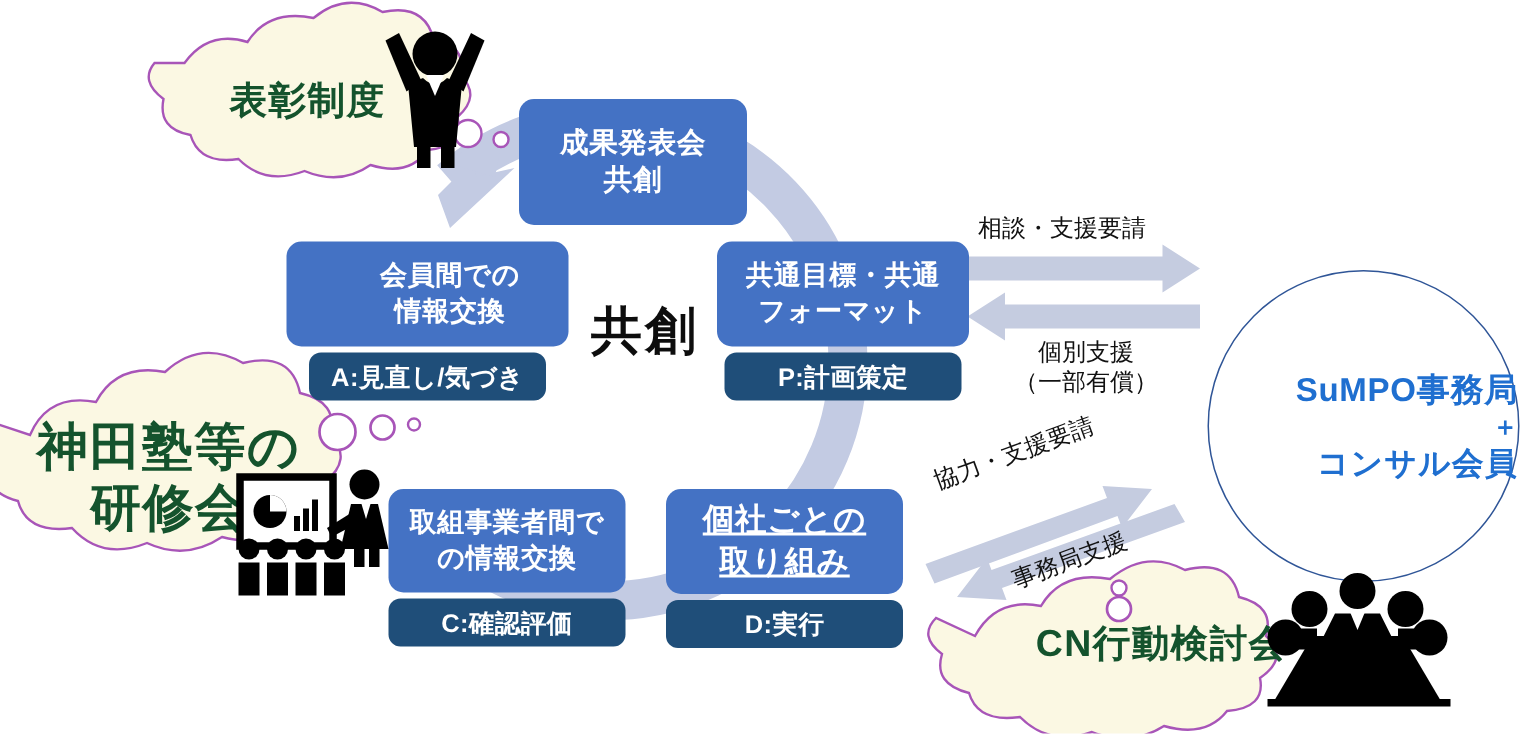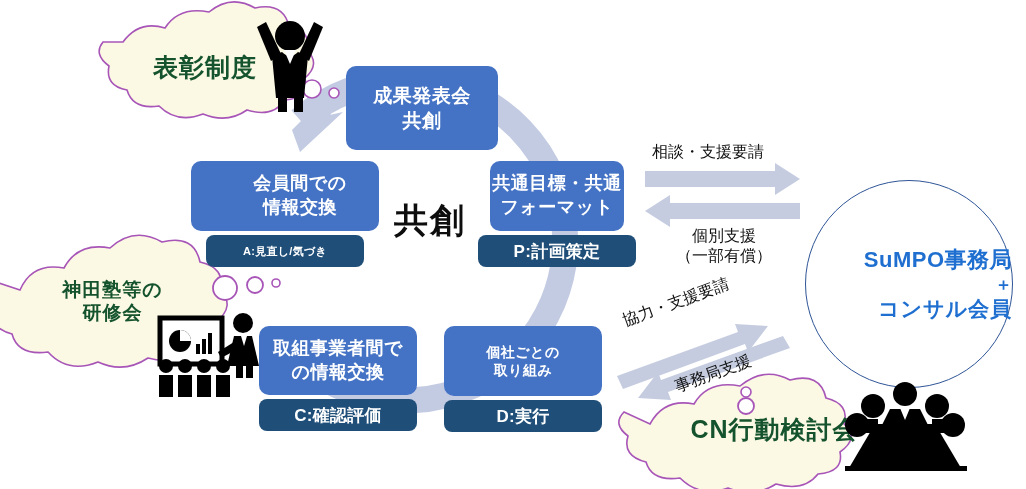--- a/index.html
+++ b/index.html
@@ -28,33 +28,33 @@
   .node-sub{
     background:#1f4e79;color:#ffffff;border-radius:8px;
     display:flex;align-items:center;justify-content:center;
     font-weight:bold;white-space:nowrap;margin-top:4px;letter-spacing:.3px;
   }
 
   #node-top{left:346px;top:50px;}
   #node-top .node-main{width:152px;height:84px;font-size:19px;}
 
   #node-p{left:478px;top:145px;}
-  #node-p .node-main{width:134px;height:70px;font-size:18px;}
+  #node-p .node-main{width:168px;height:70px;font-size:18px;}
   #node-p .node-sub{width:158px;height:32px;font-size:17px;}
 
   #node-a{left:191px;top:145px;}
   #node-a .node-main{width:158px;height:70px;font-size:18px;padding-left:30px;}
-  #node-a .node-sub{width:158px;height:32px;font-size:11px;}
+  #node-a .node-sub{width:158px;height:32px;font-size:17px;}
 
   #node-c{left:259px;top:310px;}
   #node-c .node-main{width:158px;height:69px;font-size:18px;}
   #node-c .node-sub{width:158px;height:32px;font-size:17px;}
 
   #node-d{left:444px;top:310px;}
-  #node-d .node-main{width:158px;height:70px;font-size:14px;}
+  #node-d .node-main{width:158px;height:70px;font-size:21px;text-decoration:underline;}
   #node-d .node-sub{width:158px;height:32px;font-size:17px;}
 
   
   #center-label{
     position:absolute;left:370px;top:198px;width:120px;text-align:center;
     font-size:34px;font-weight:bold;color:#0d0d0d;letter-spacing:2px;
   }
 
   
   #org-circle{
@@ -74,21 +74,21 @@
   #cap-kobetsu{left:676px;top:226px;text-align:center;line-height:1.22;}
   #cap-kyoryoku{left:620px;top:312px;transform:rotate(-20deg);transform-origin:left top;}
   #cap-jimukyoku{left:672px;top:378px;transform:rotate(-20deg);transform-origin:left top;}
 
   
   .cloud-text{
     position:absolute;color:#14532d;font-weight:bold;text-align:center;
     line-height:1.22;letter-spacing:1px;
   }
   #cloud1-text{left:120px;top:52px;width:170px;font-size:25px;}
-  #cloud2-text{left:20px;top:278px;width:185px;font-size:19px;}
+  #cloud2-text{left:20px;top:278px;width:185px;font-size:34px;}
   #cloud3-text{left:672px;top:414px;width:205px;font-size:25px;}
 </style>
 </head>
 <body>
 
 <svg class="stage layer-ring" width="1026" height="489" viewBox="0 0 1026 489">
   <defs>
     <clipPath id="ringclip">
       <rect x="0" y="0" width="1026" height="489"></rect>
     </clipPath>

